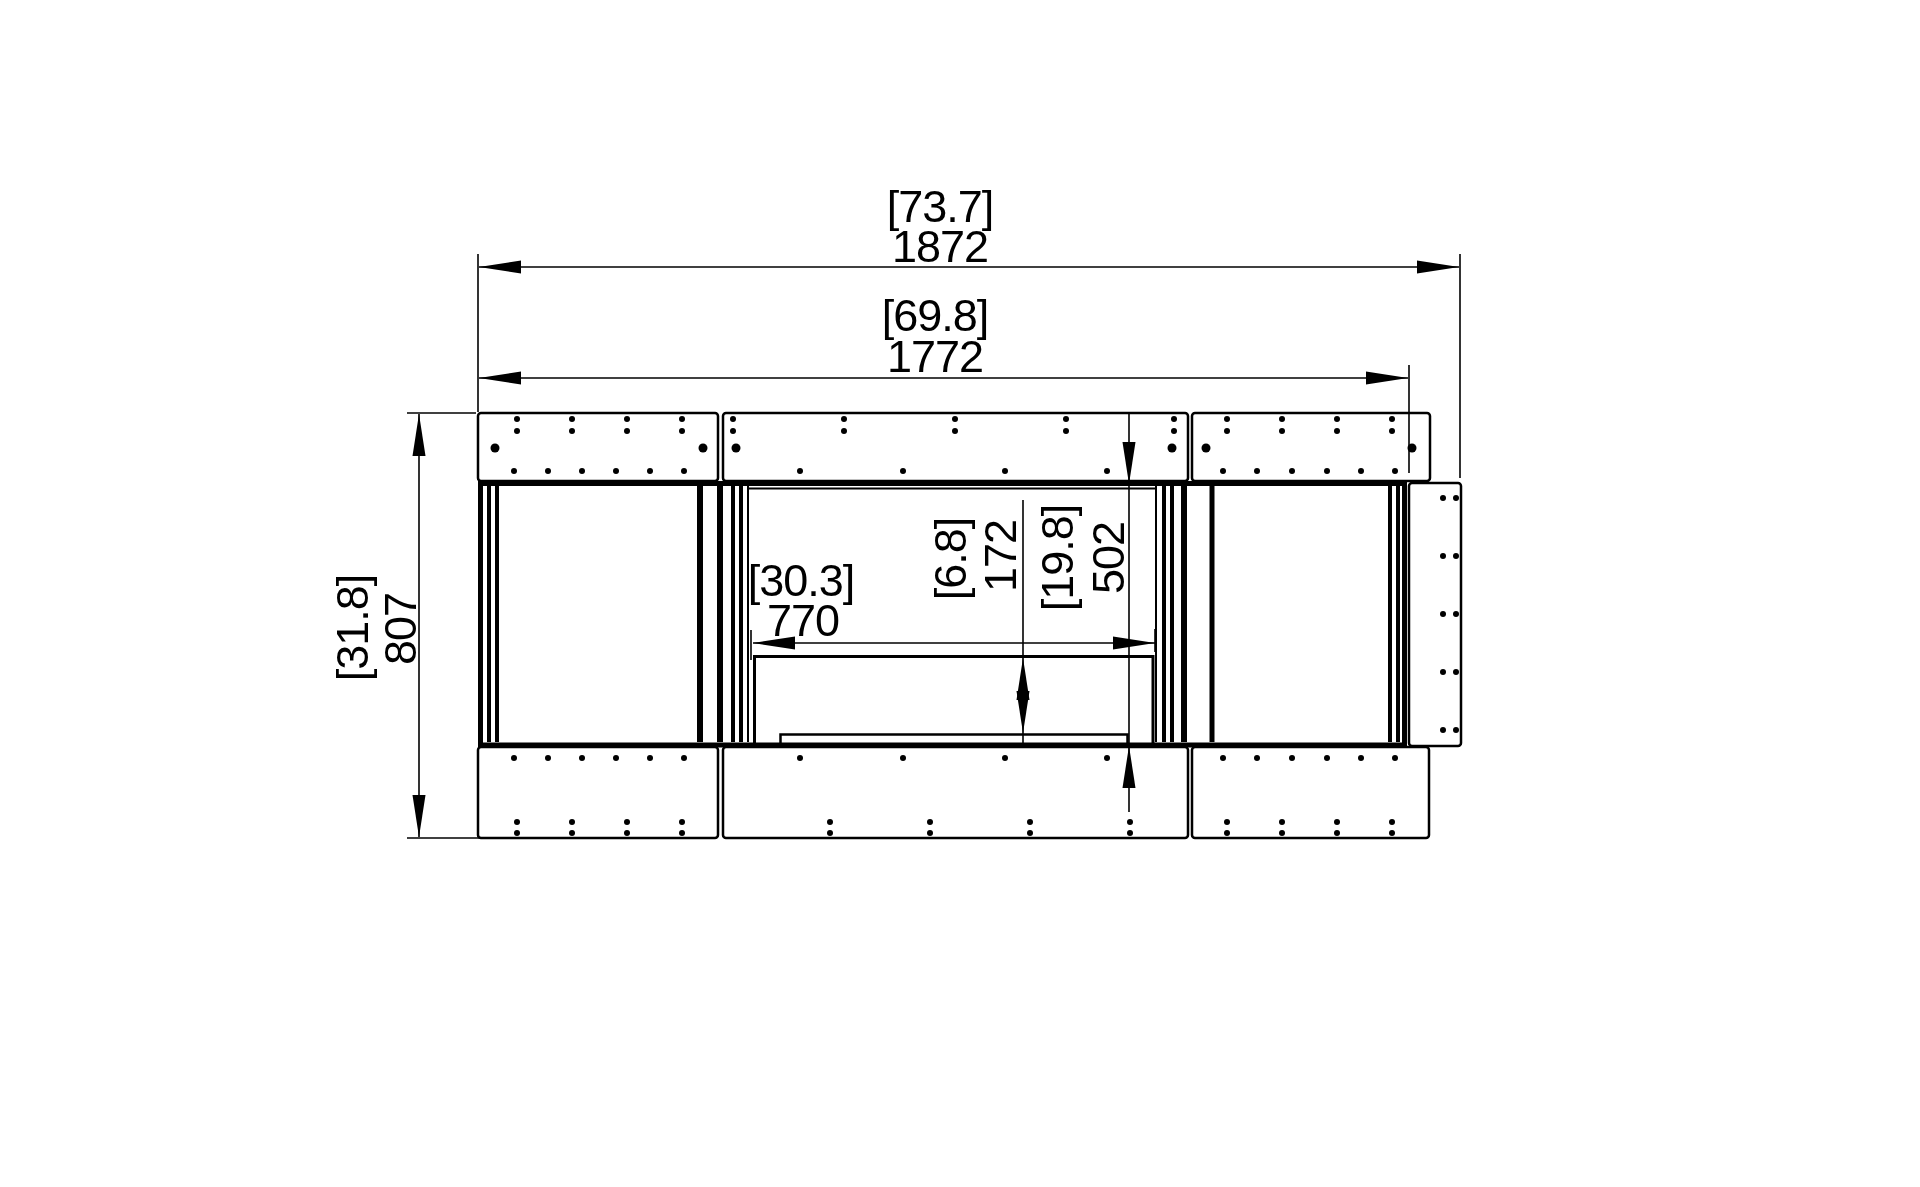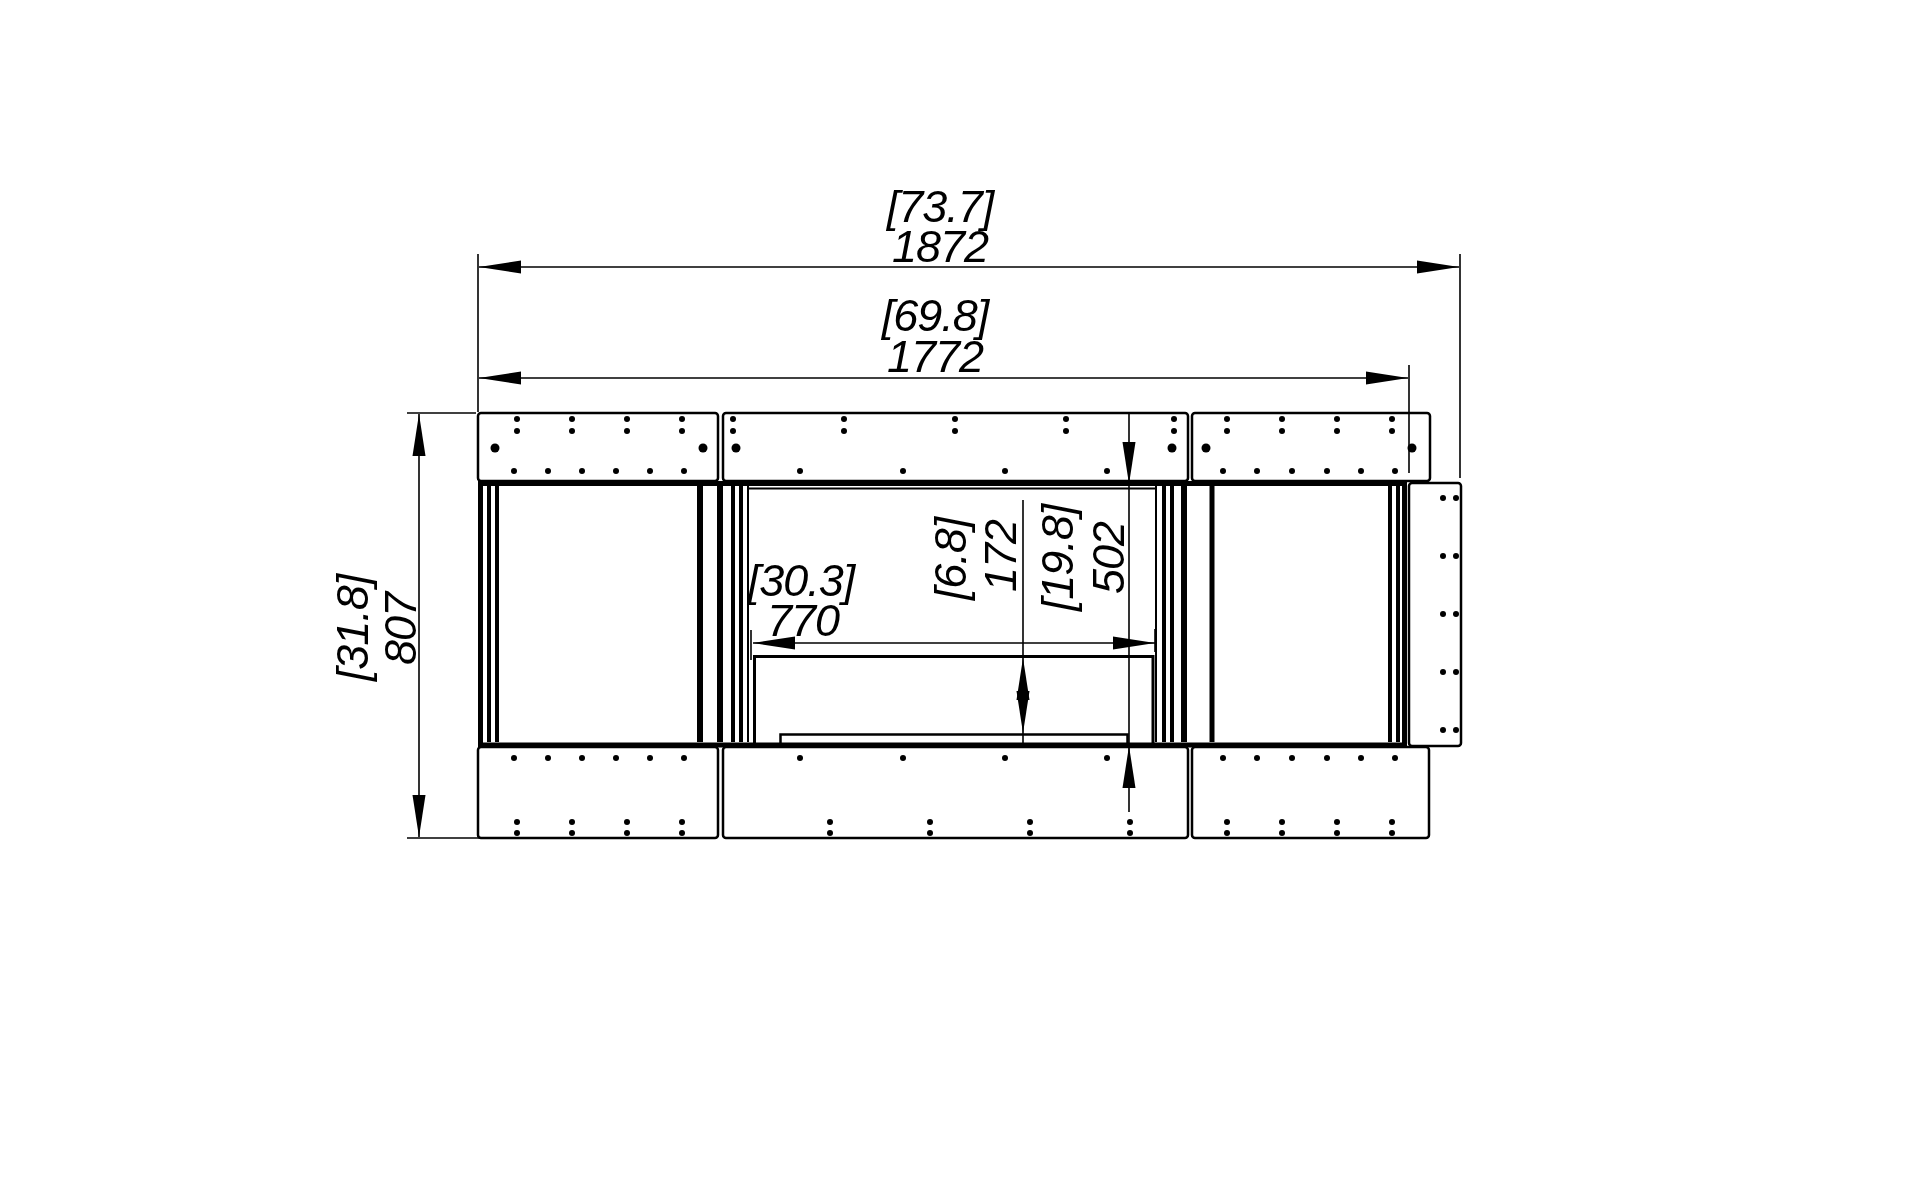--- a/index.html
+++ b/index.html
@@ -2,21 +2,20 @@
 <html><head>
 <meta charset="utf-8">
 <style>
   html, body { margin: 0; padding: 0; background: #ffffff; }
   #canvas {
     position: relative;
     width: 1920px;
     height: 1187px;
     background: #ffffff;
     overflow: hidden;
-    font-style: italic;
   }
   svg { display: block; }
   .lw  { stroke: #000; fill: none; }
   .dim { stroke: #000; stroke-width: 1.6; fill: none; }
   .arrow { fill: #000; stroke: none; }
   .dim-text {
     font-family: "Liberation Sans", "DejaVu Sans", sans-serif;
     font-size: 45px;
     letter-spacing: -1px;
     fill: #000;

